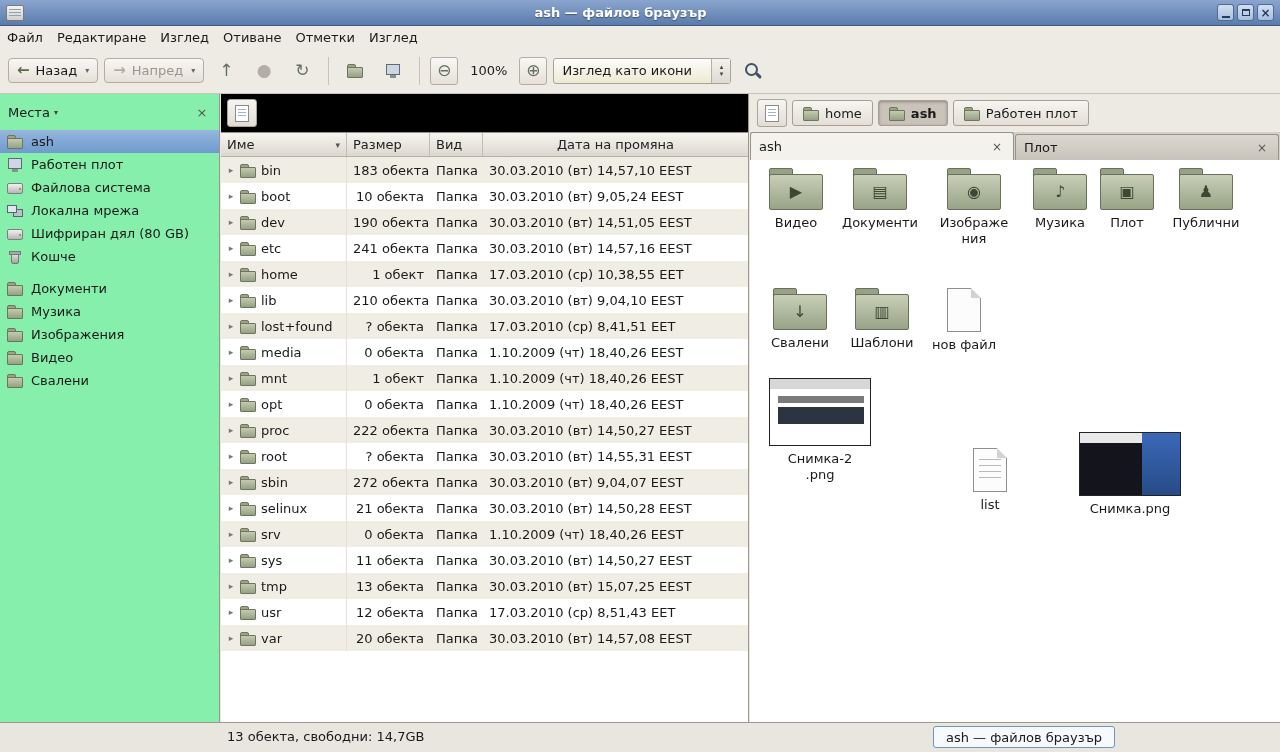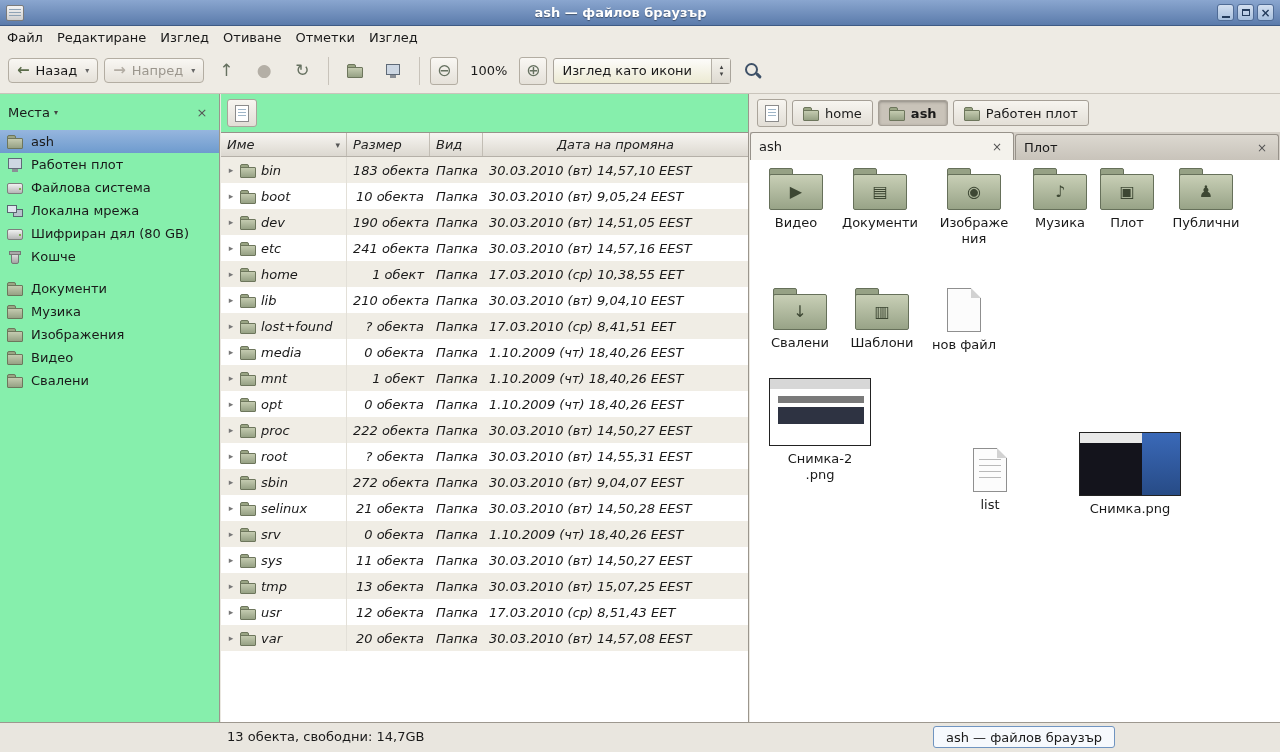--- a/index.html
+++ b/index.html
@@ -59,21 +59,21 @@
   .main{position:absolute;left:0;top:94px;right:0;bottom:29px;}
   .sidebar{position:absolute;left:0;top:0;bottom:0;width:220px;border-right:1px solid #9b968d;background:#86efac;box-sizing:border-box;}
   .sb-header{height:36px;display:flex;align-items:center;padding:0 8px;gap:4px;}
   .sb-header .hx{margin-left:auto;color:#555;font-size:13px;width:18px;text-align:center;}
   .sb-chev{font-size:8px;color:#444;}
   .sb-item{height:23px;display:flex;align-items:center;gap:8px;padding-left:7px;}
   .sb-item.selected{background:linear-gradient(#96b6de,#6e9bce);}
   .sb-sep{height:9px;}
   .sb-label{white-space:nowrap;}
 
-  .middle{position:absolute;left:221px;top:0;bottom:0;width:528px;border-right:1px solid #9b968d;background:#86efac;box-sizing:border-box;font-style:italic;}
+  .middle{position:absolute;left:221px;top:0;bottom:0;width:528px;border-right:1px solid #9b968d;background:#000000;box-sizing:border-box;}
   .mid-top{height:38px;display:flex;align-items:center;padding-left:6px;}
   .sqbtn{width:28px;height:26px;border:1px solid #aaa49a;border-radius:3px;background:linear-gradient(#f7f5f0,#e2ded6);display:flex;align-items:center;justify-content:center;}
   .listframe{position:absolute;left:0;top:38px;right:0;bottom:0;border:1px solid #97928a;border-left:none;border-right:none;background:#fff;display:flex;flex-direction:column;overflow:hidden;}
   .lheader{display:flex;height:23px;background:linear-gradient(#f7f5f1,#dcd8d0);border-bottom:1px solid #b5b0a8;flex:none;}
   .hcell{display:flex;align-items:center;padding:0 6px;border-right:1px solid #c2bdb4;box-sizing:border-box;color:#222;}
   .sortarrow{margin-left:auto;font-size:9px;color:#555;padding-left:4px;}
   .col0{width:126px;}
   .col1{width:83px;}
   .col2{width:53px;}
   .col3{flex:1;border-right:none;justify-content:center;}

